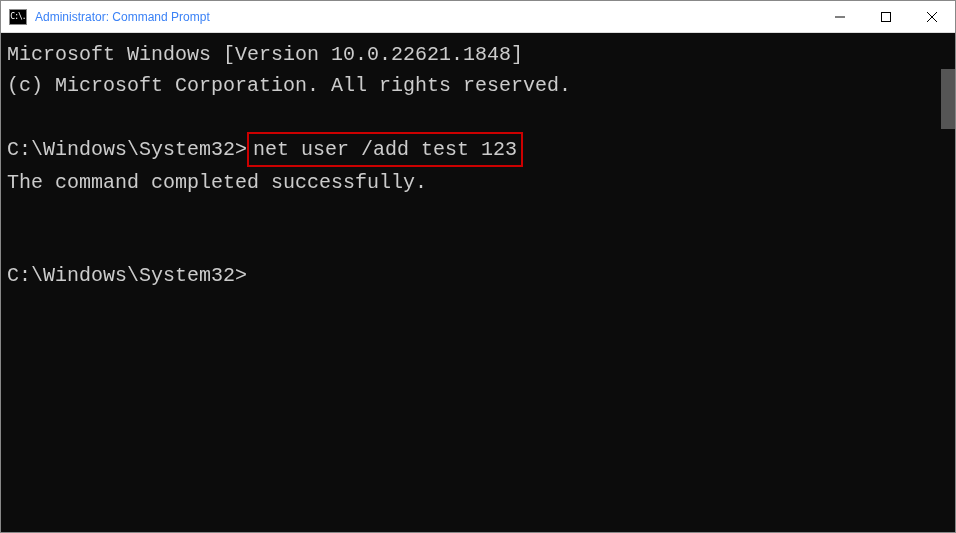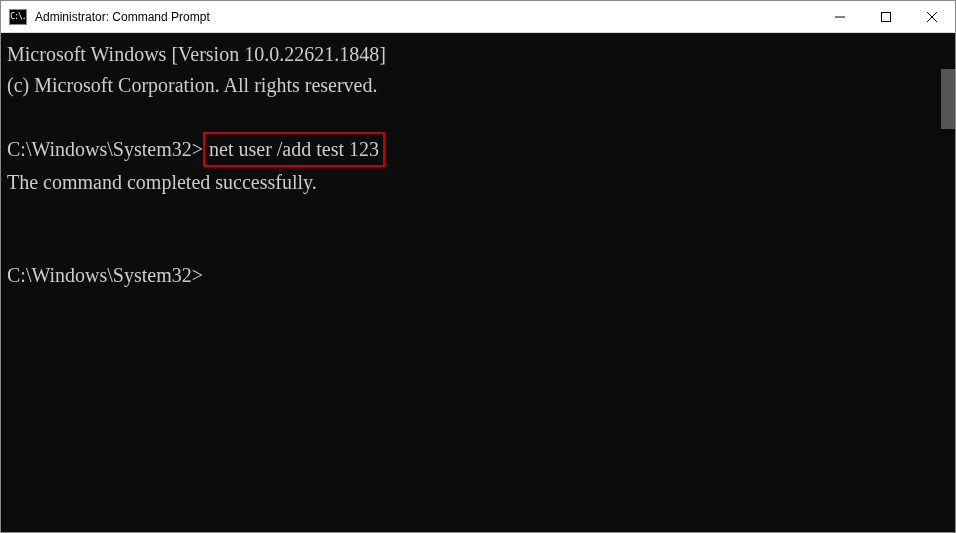--- a/index.html
+++ b/index.html
@@ -32,21 +32,21 @@
       font-family: monospace;
       display: flex;
       align-items: center;
       justify-content: center;
       margin-right: 8px;
       border: 1px solid #888;
       letter-spacing: -1px;
     }
     .titlebar-title {
       font-size: 12px;
-      color: #000000;
+      color: #3b82f6;
       flex: 1;
     }
     .titlebar-controls {
       display: flex;
       height: 100%;
     }
     .titlebar-btn {
       width: 46px;
       height: 100%;
       display: flex;
@@ -62,21 +62,21 @@
     .terminal-area {
       position: relative;
       background: #0c0c0c;
       height: calc(100% - 32px);
       width: 100%;
       overflow: hidden;
     }
     .terminal {
       background: #0c0c0c;
       color: #cccccc;
-      font-family: Liberation Serif, serif;
+      font-family: Liberation Mono, monospace;
       font-size: 20px;
       line-height: 1.55;
       padding: 6px 0 6px 6px;
       white-space: pre;
       height: 100%;
     }
     .scrollbar {
       position: absolute;
       right: 0;
       top: 36px;

